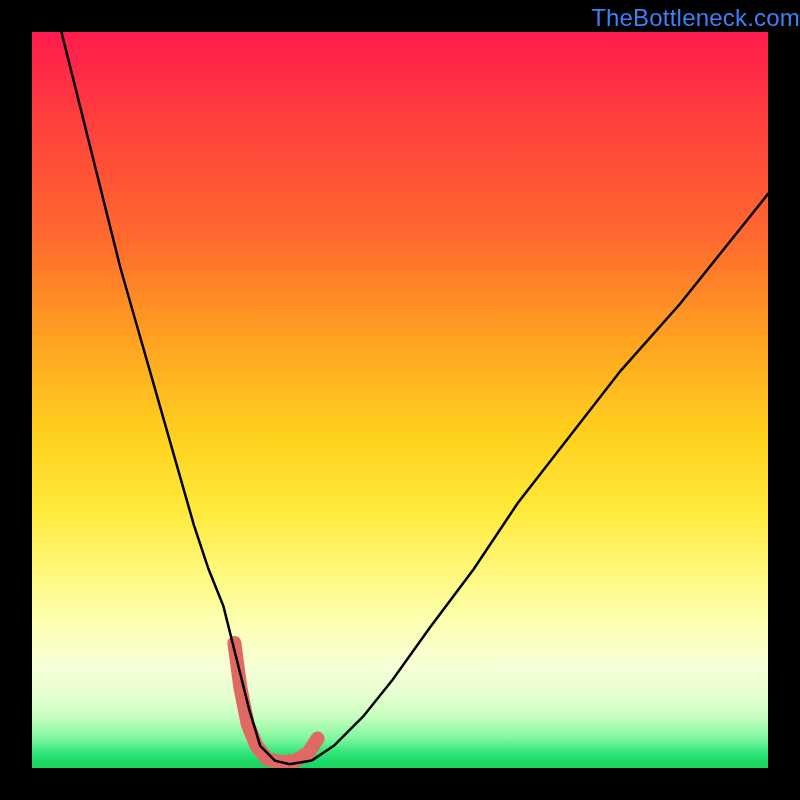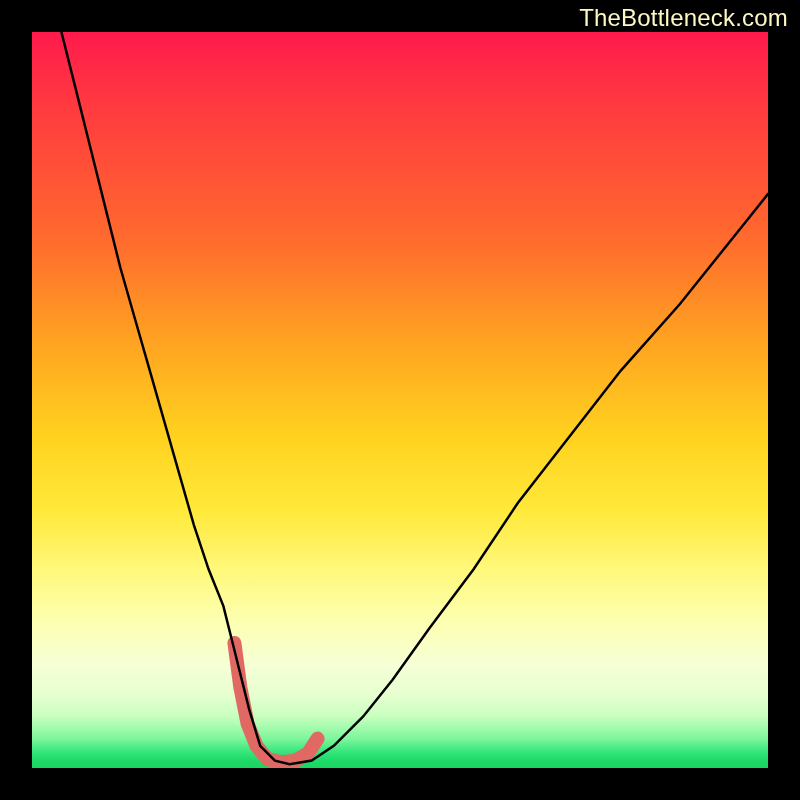--- a/index.html
+++ b/index.html
@@ -59,22 +59,22 @@
   }
   .highlight {
     fill: none;
     stroke: #e06a63;
     stroke-width: 14;
     stroke-linecap: round;
   }
   .watermark {
     position: absolute;
     top: 4px;
-    right: 12px;
-    color: #fef9c3;
+    right: 0;
+    color: #3b82f6;
     font-size: 24px;
     letter-spacing: 0.2px;
     font-weight: 500;
   }
 </style>
 </head>
 <body>
 
 <div class="frame">
   <div class="plot-area">

